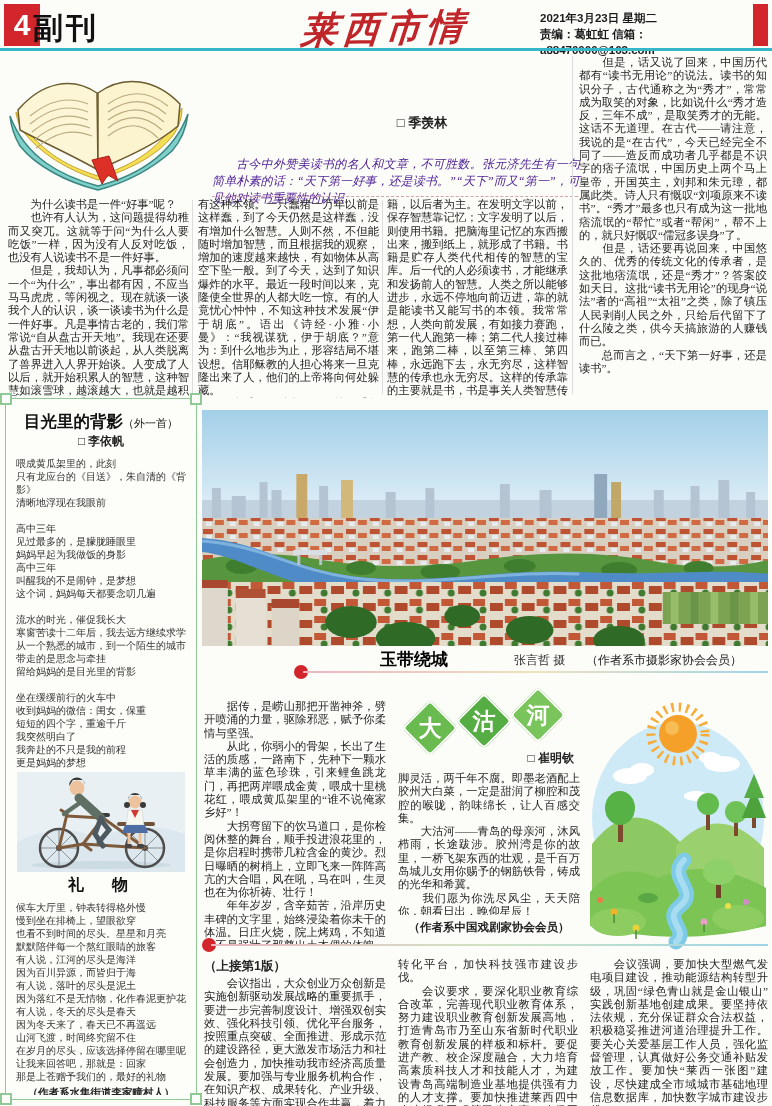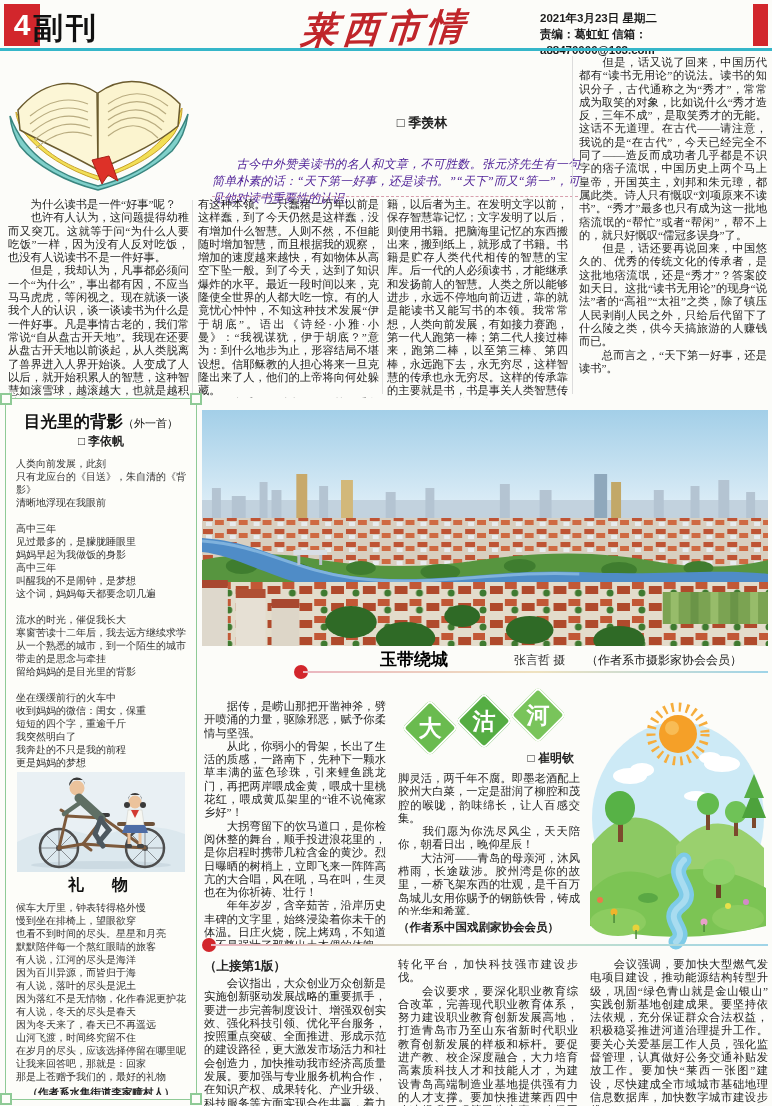--- a/index.html
+++ b/index.html
@@ -64,21 +64,21 @@
   .r-title{left:398px;top:694px;width:182px;height:74px;}
   .dia{position:absolute;width:40px;height:40px;transform:rotate(45deg);border-radius:5px;
        box-shadow:0 0 0 2px #fff inset;}
   .dia1{left:12px;top:14px;background:#6abb4f;}
   .dia2{left:66px;top:7px;background:#55ad43;}
   .dia3{left:120px;top:1px;background:#79c45b;}
   .dia span{position:absolute;inset:0;display:flex;align-items:center;justify-content:center;
     transform:rotate(-45deg);color:#fff;font:bold 23px "Liberation Serif",serif;}
   .r-author{position:absolute;right:6px;top:56px;font:bold 12px "Liberation Sans",sans-serif;}
   .r-col2{left:398px;top:772px;width:182px;height:143px;overflow:hidden;}
-  .r-attrib{left:398px;top:920px;width:182px;text-align:left;
+  .r-attrib{left:398px;top:920px;width:182px;text-align:center;
     font:bold 11.5px "Liberation Sans",sans-serif;}
   .r-illo{left:588px;top:692px;width:180px;height:258px;}
 
   .divider-dot{left:202px;top:938px;width:14px;height:14px;border-radius:50%;background:#d2262c;}
   .divider-line{left:211px;top:944px;width:557px;height:2px;
     background:linear-gradient(90deg,#eab6c0,#cfe3c2,#9fd4e8);}
 
   
   .n-col{top:958px;height:148px;overflow:hidden;}
   .n-col1{left:204px;width:182px;} .n-col2{left:398px;width:180px;} .n-col3{left:590px;width:178px;}
@@ -146,21 +146,21 @@
 
   <div class="abs poem-box">
     <div class="corner c-tl"></div>
     <div class="corner c-tr"></div>
     <div class="corner c-bl"></div>
     <div class="corner c-br"></div>
     <div class="poem-inner">
       <div class="poem1-title"><span>目光里的背影</span><span class="title-suffix">（外一首）</span></div>
       <div class="poem-author">□ 李依帆</div>
       <div class="poem-lines">
-          <div class="poem-line">人类向前发展，此刻</div>
+          <div class="poem-line">喂成黄瓜架里的，此刻</div>
           <div class="poem-line">只有龙应台的《目送》，朱自清的《背影》</div>
           <div class="poem-line">清晰地浮现在我眼前</div>
           <div class="poem-line"></div>
           <div class="poem-line">高中三年</div>
           <div class="poem-line">见过最多的，是朦胧睡眼里</div>
           <div class="poem-line">妈妈早起为我做饭的身影</div>
           <div class="poem-line">高中三年</div>
           <div class="poem-line">叫醒我的不是闹钟，是梦想</div>
           <div class="poem-line">这个词，妈妈每天都要念叨几遍</div>
           <div class="poem-line"></div>
@@ -348,22 +348,22 @@
         <span>沽</span>
       </div>
     <div class="dia dia3">
         <span>河</span>
       </div>
     <div class="r-author">□ 崔明钦</div>
   </div>
 
   <div class="abs r-col2 txt">
       <div class="para">脚灵活，两千年不腐。即墨老酒配上胶州大白菜，一定是甜润了柳腔和茂腔的喉咙，韵味绵长，让人百感交集。</div>
+      <div class="para">　　大沽河——青岛的母亲河，沐风栉雨，长途跋涉。胶州湾是你的故里，一桥飞架东西的壮观，是千百万岛城儿女用你赐予的钢筋铁骨，铸成的光华和希冀。</div>
       <div class="para">　　我们愿为你洗尽风尘，天天陪你，朝看日出，晚仰星辰！</div>
-      <div class="para">　　大沽河——青岛的母亲河，沐风栉雨，长途跋涉。胶州湾是你的故里，一桥飞架东西的壮观，是千百万岛城儿女用你赐予的钢筋铁骨，铸成的光华和希冀。</div>
     </div>
   <div class="abs r-attrib">（作者系中国戏剧家协会会员）</div>
 
   <svg class="abs r-illo" viewBox="0 0 180 258" width="180" height="258">
     <ellipse cx="90" cy="126" rx="86" ry="96" fill="#cdeaf6"></ellipse>
     <circle cx="90" cy="42" r="27" fill="none" stroke="#f6ad3c" stroke-width="9" stroke-dasharray="2.5 5"></circle>
     <circle cx="90" cy="42" r="19" fill="#f5a028"></circle>
     <circle cx="84" cy="36" r="7" fill="#f8bc55"></circle>
     <g fill="#ffffff">
       <ellipse cx="42" cy="84" rx="17" ry="8"></ellipse>

